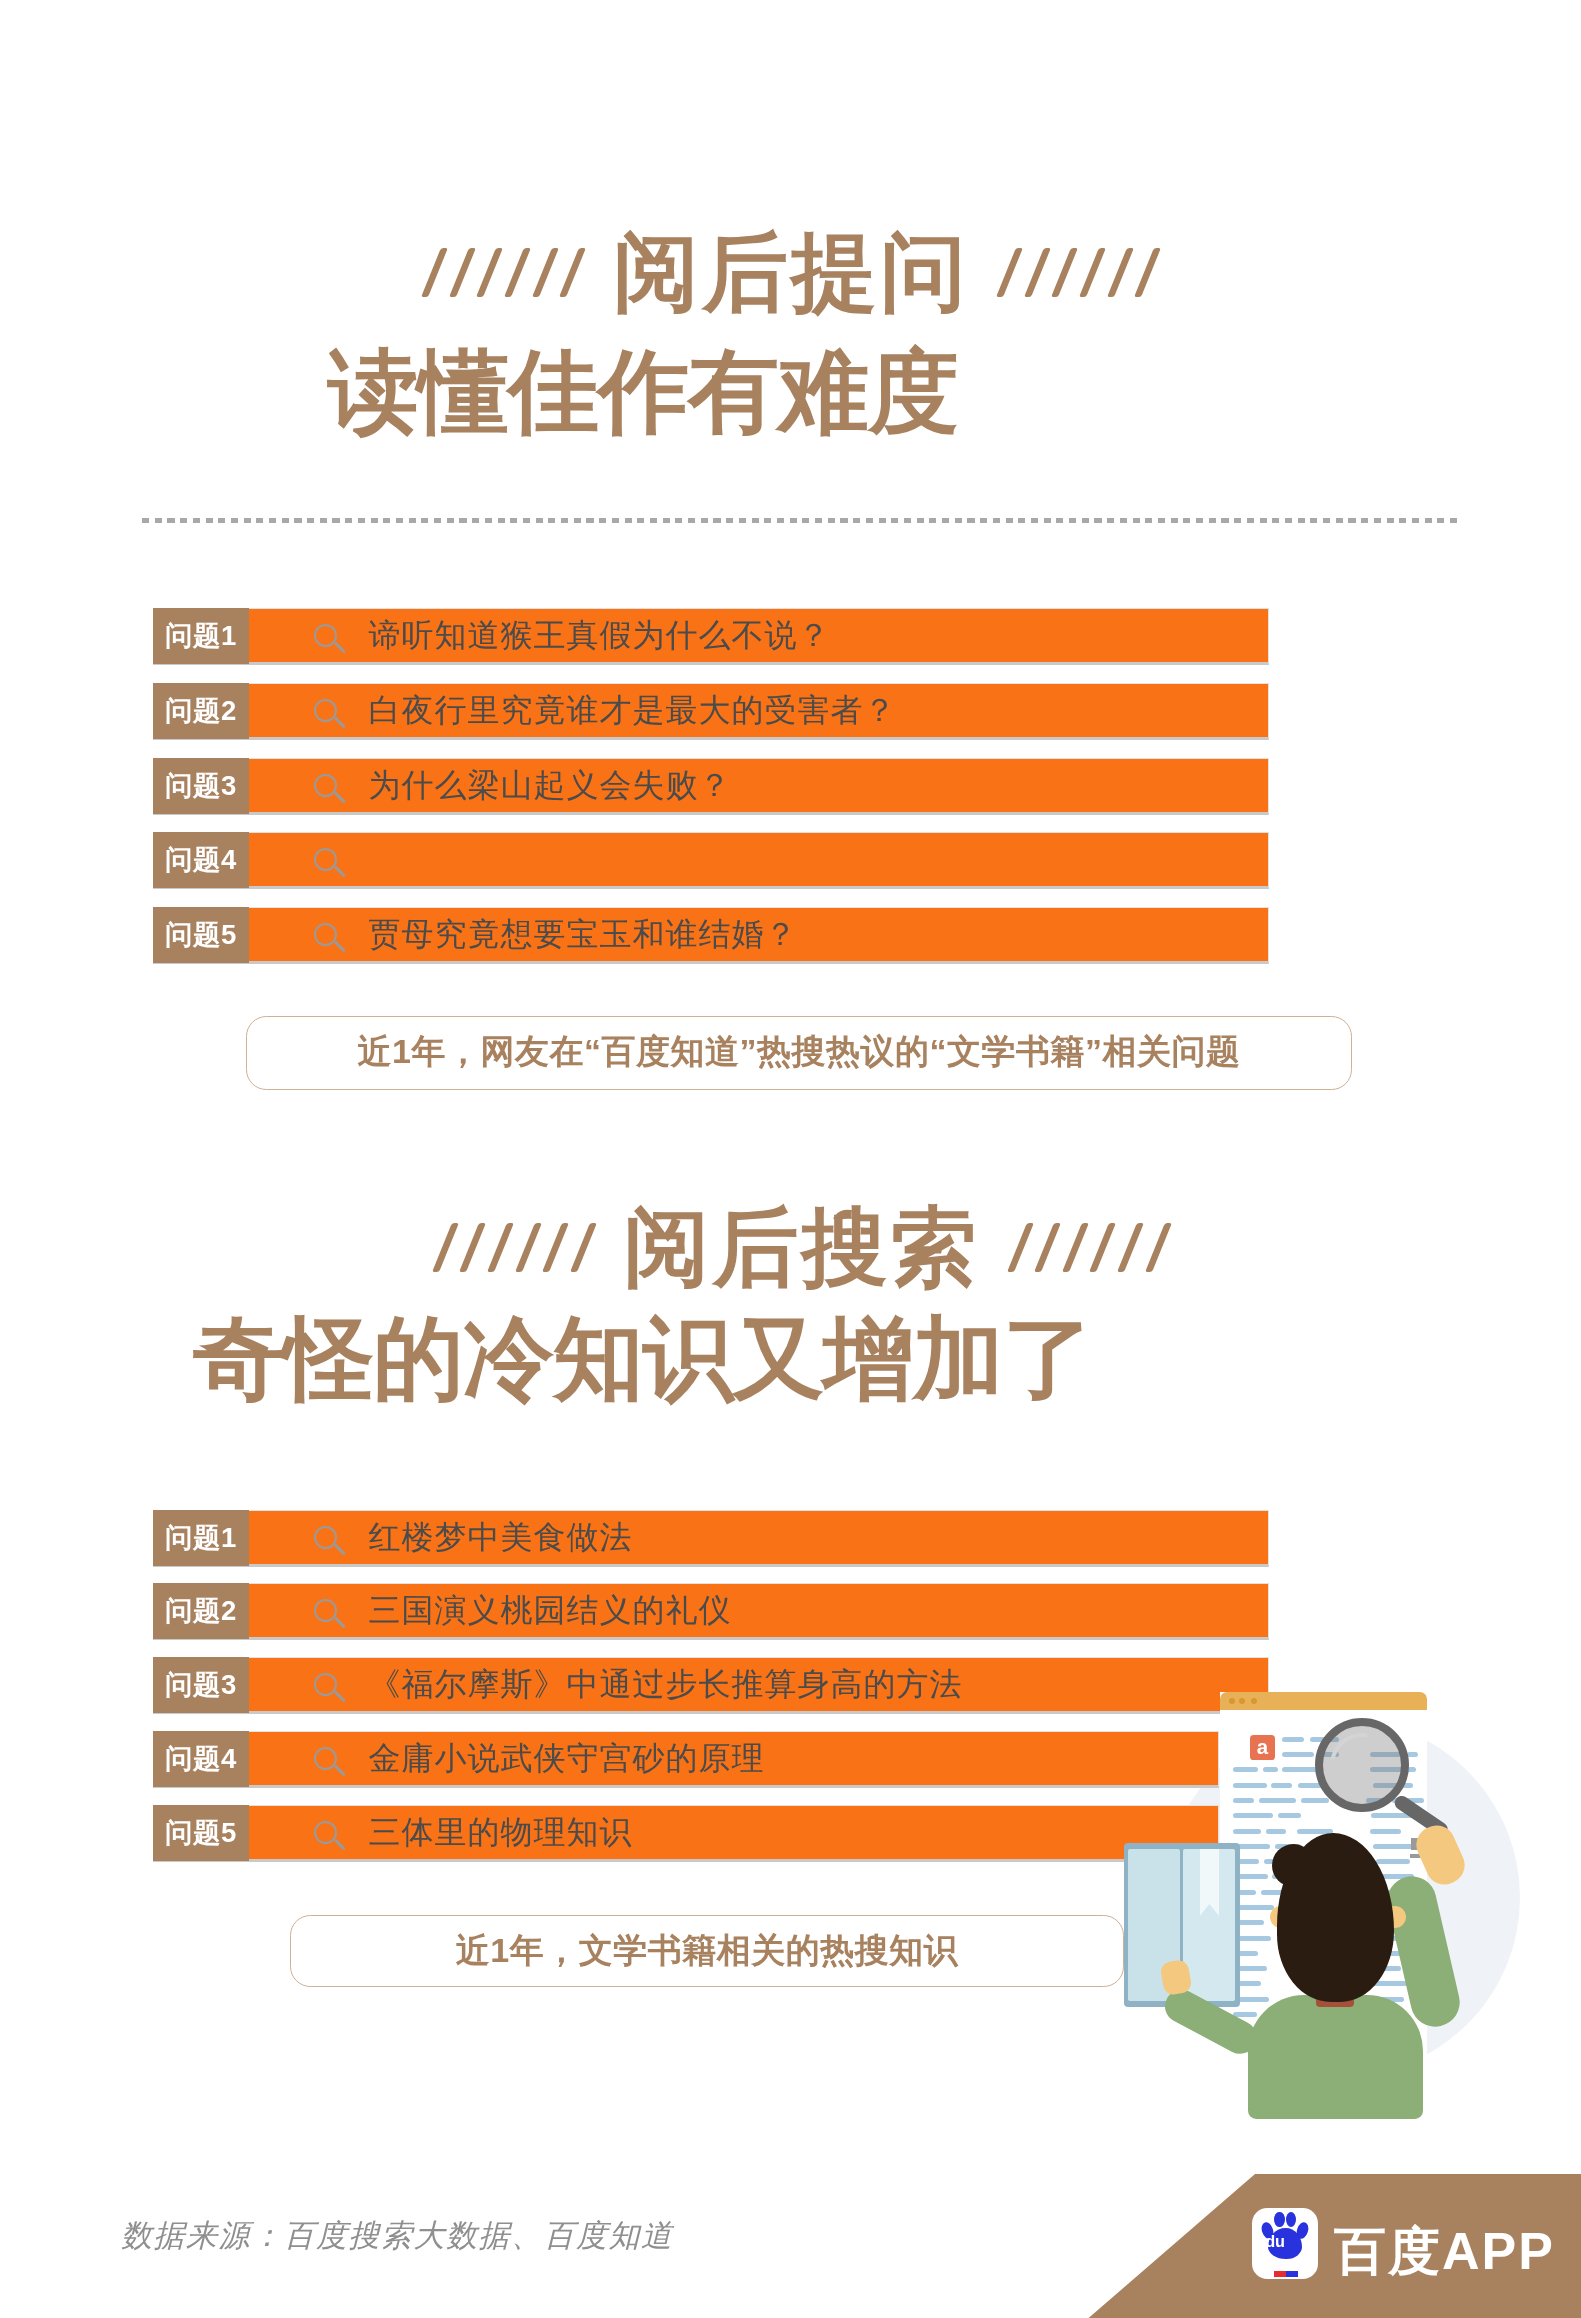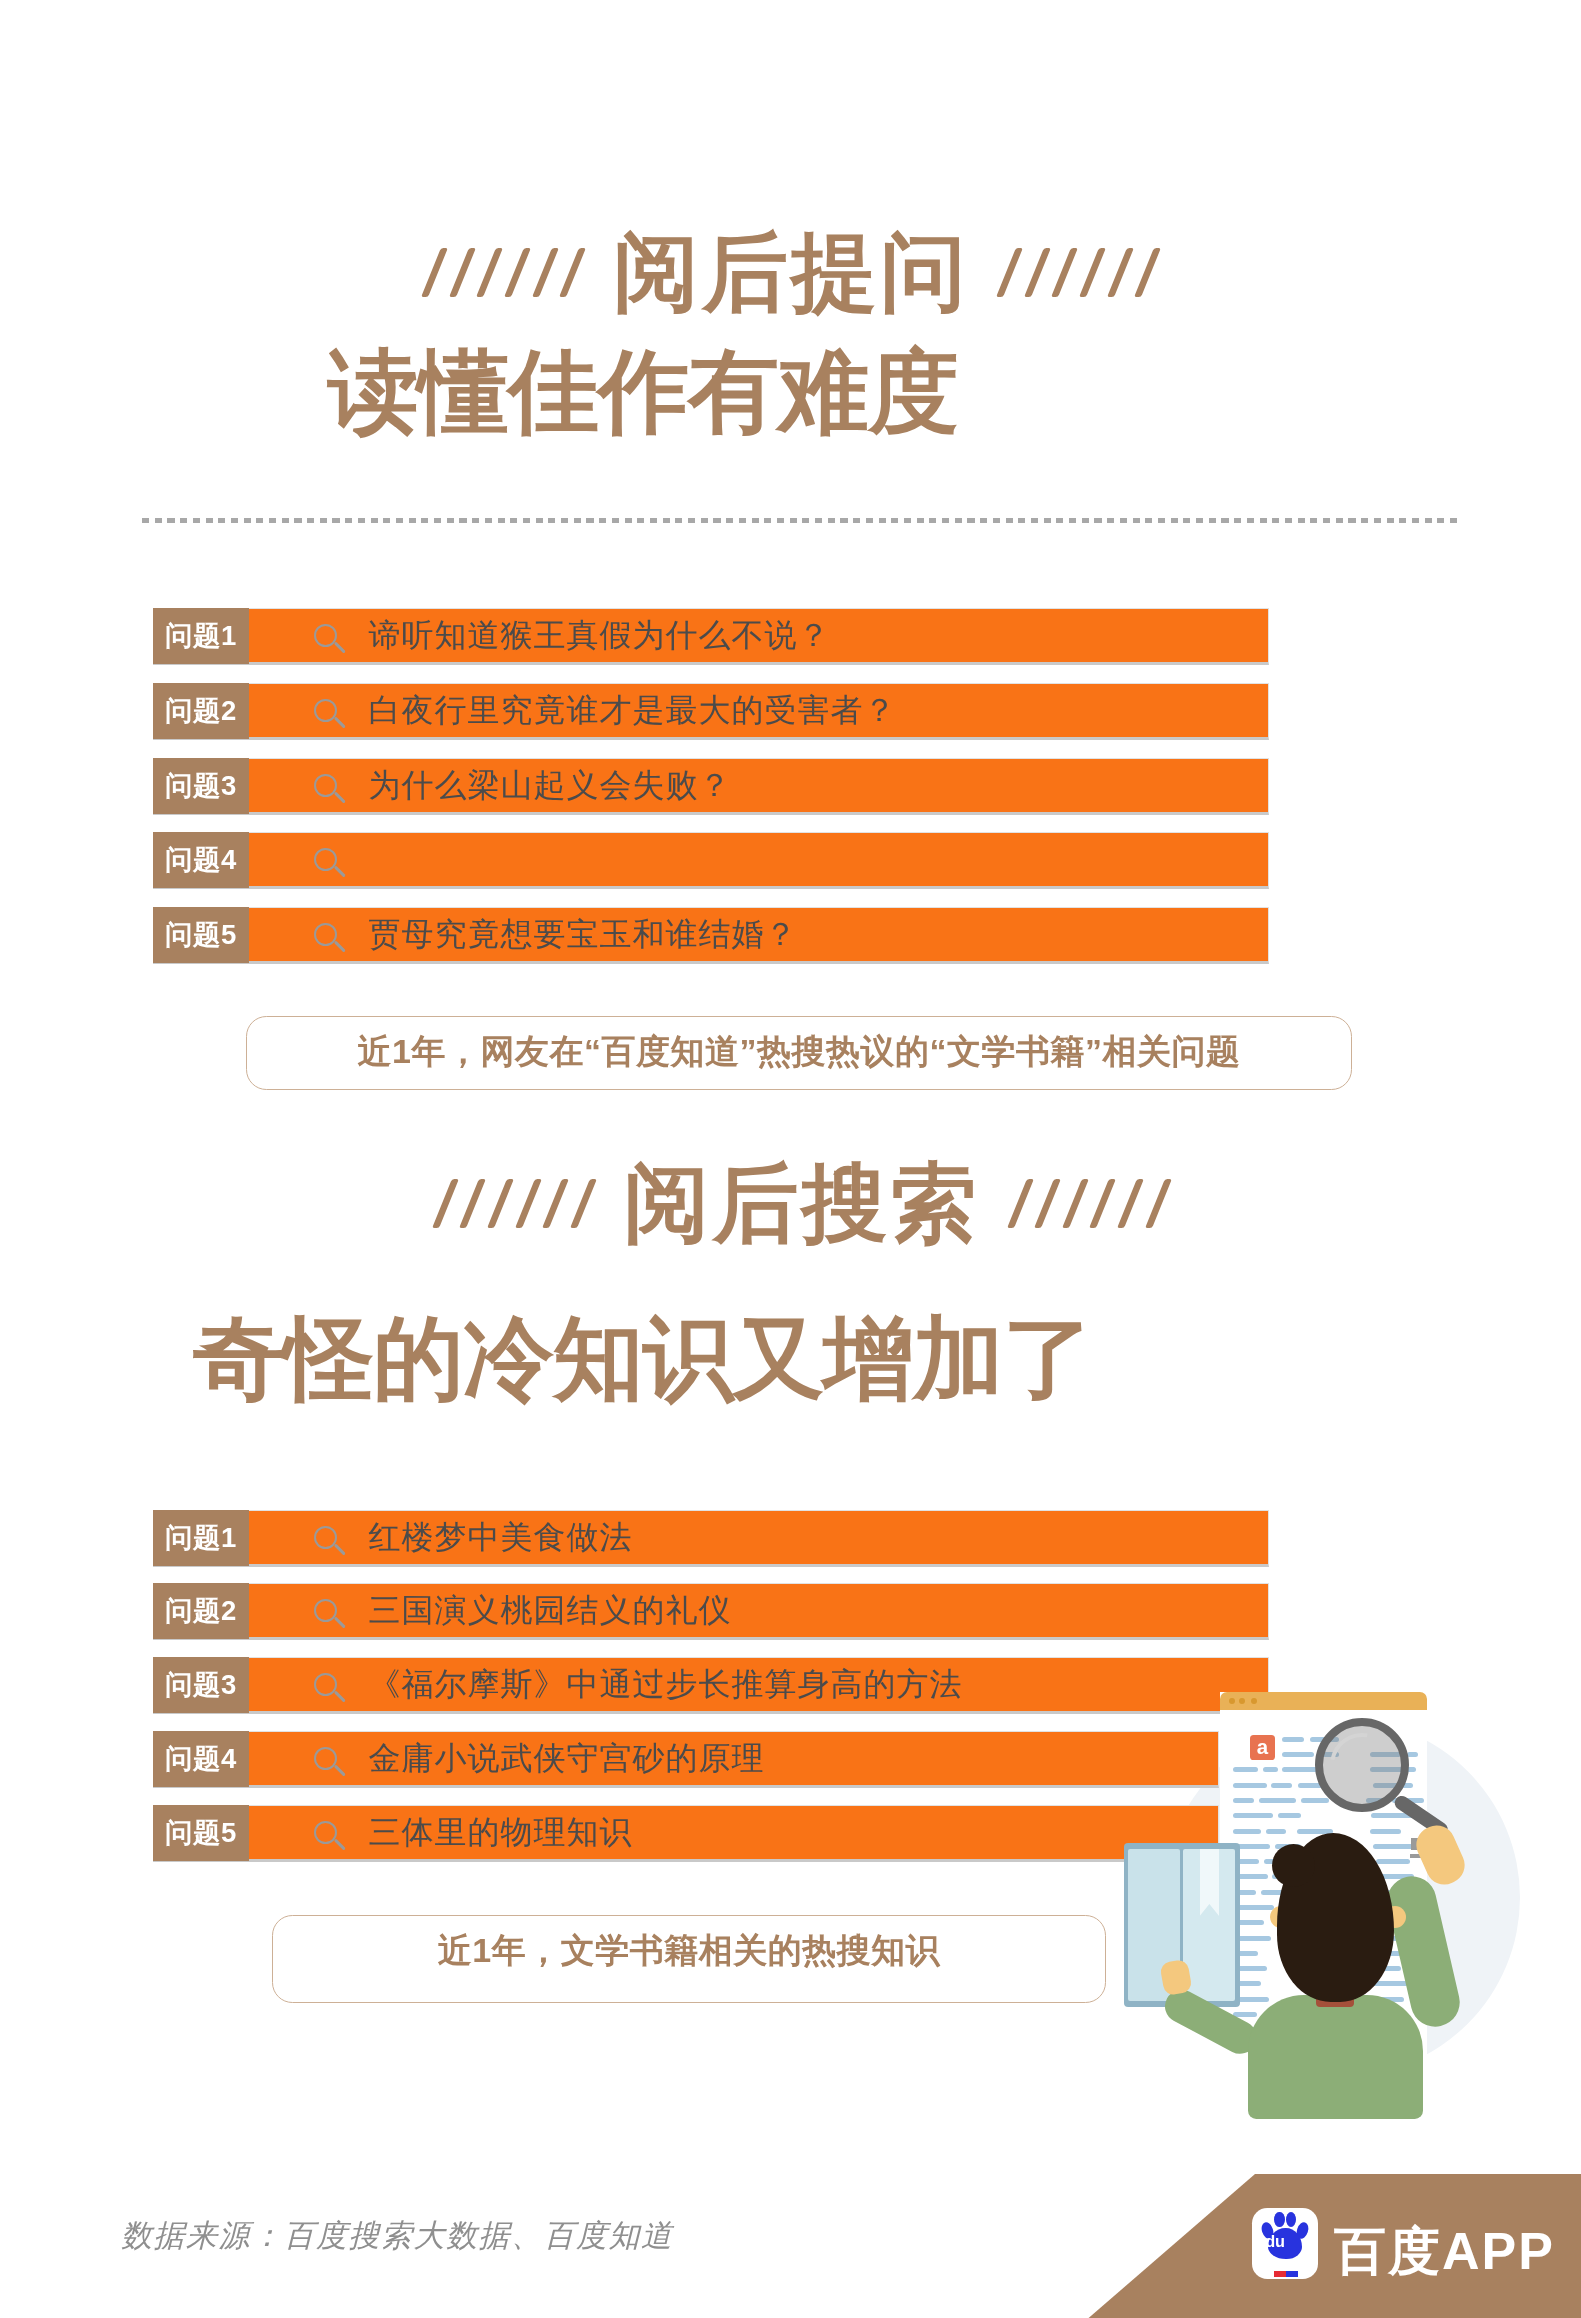--- a/index.html
+++ b/index.html
@@ -147,21 +147,21 @@
   <div class="srow" style="top:907px;">
     <div class="badge">问题5</div>
     <div class="bar">
       <span class="mag"></span>
       <span class="qtext">贾母究竟想要宝玉和谁结婚？</span>
     </div>
   </div>
 
   <div class="caption" style="left:246px; top:1016px; width:1106px; height:74px; line-height:69px;">近1年，网友在“百度知道”热搜热议的“文学书籍”相关问题</div>
 
-  <div class="title-row" style="top:1160px;padding-left:21px;">
+  <div class="title-row" style="top:1204px;padding-left:21px;">
     <div class="slashes">
       <i class="slash"></i>
         <i class="slash"></i>
         <i class="slash"></i>
         <i class="slash"></i>
         <i class="slash"></i>
         <i class="slash"></i>
     </div>
     <h1>阅后搜索</h1>
     <div class="slashes">
@@ -204,21 +204,21 @@
     </div>
   </div>
   <div class="srow short" style="top:1805px;">
     <div class="badge">问题5</div>
     <div class="bar">
       <span class="mag"></span>
       <span class="qtext">三体里的物理知识</span>
     </div>
   </div>
 
-  <div class="caption" style="left:272px; top:1915px; width:834px; height:88px; line-height:68px;">近1年，文学书籍相关的热搜知识</div>
+  <div class="caption" style="left:290px; top:1915px; width:834px; height:72px; line-height:68px;">近1年，文学书籍相关的热搜知识</div>
 
   <div id="illus">
     <div class="abs circle-bg"></div>
 
     <div class="abs doc-card">
       <div class="abs doc-titlebar">
         <span class="dot" style="left:8.7px;"></span>
         <span class="dot" style="left:19.4px;"></span>
         <span class="dot" style="left:31px;"></span>
       </div>

